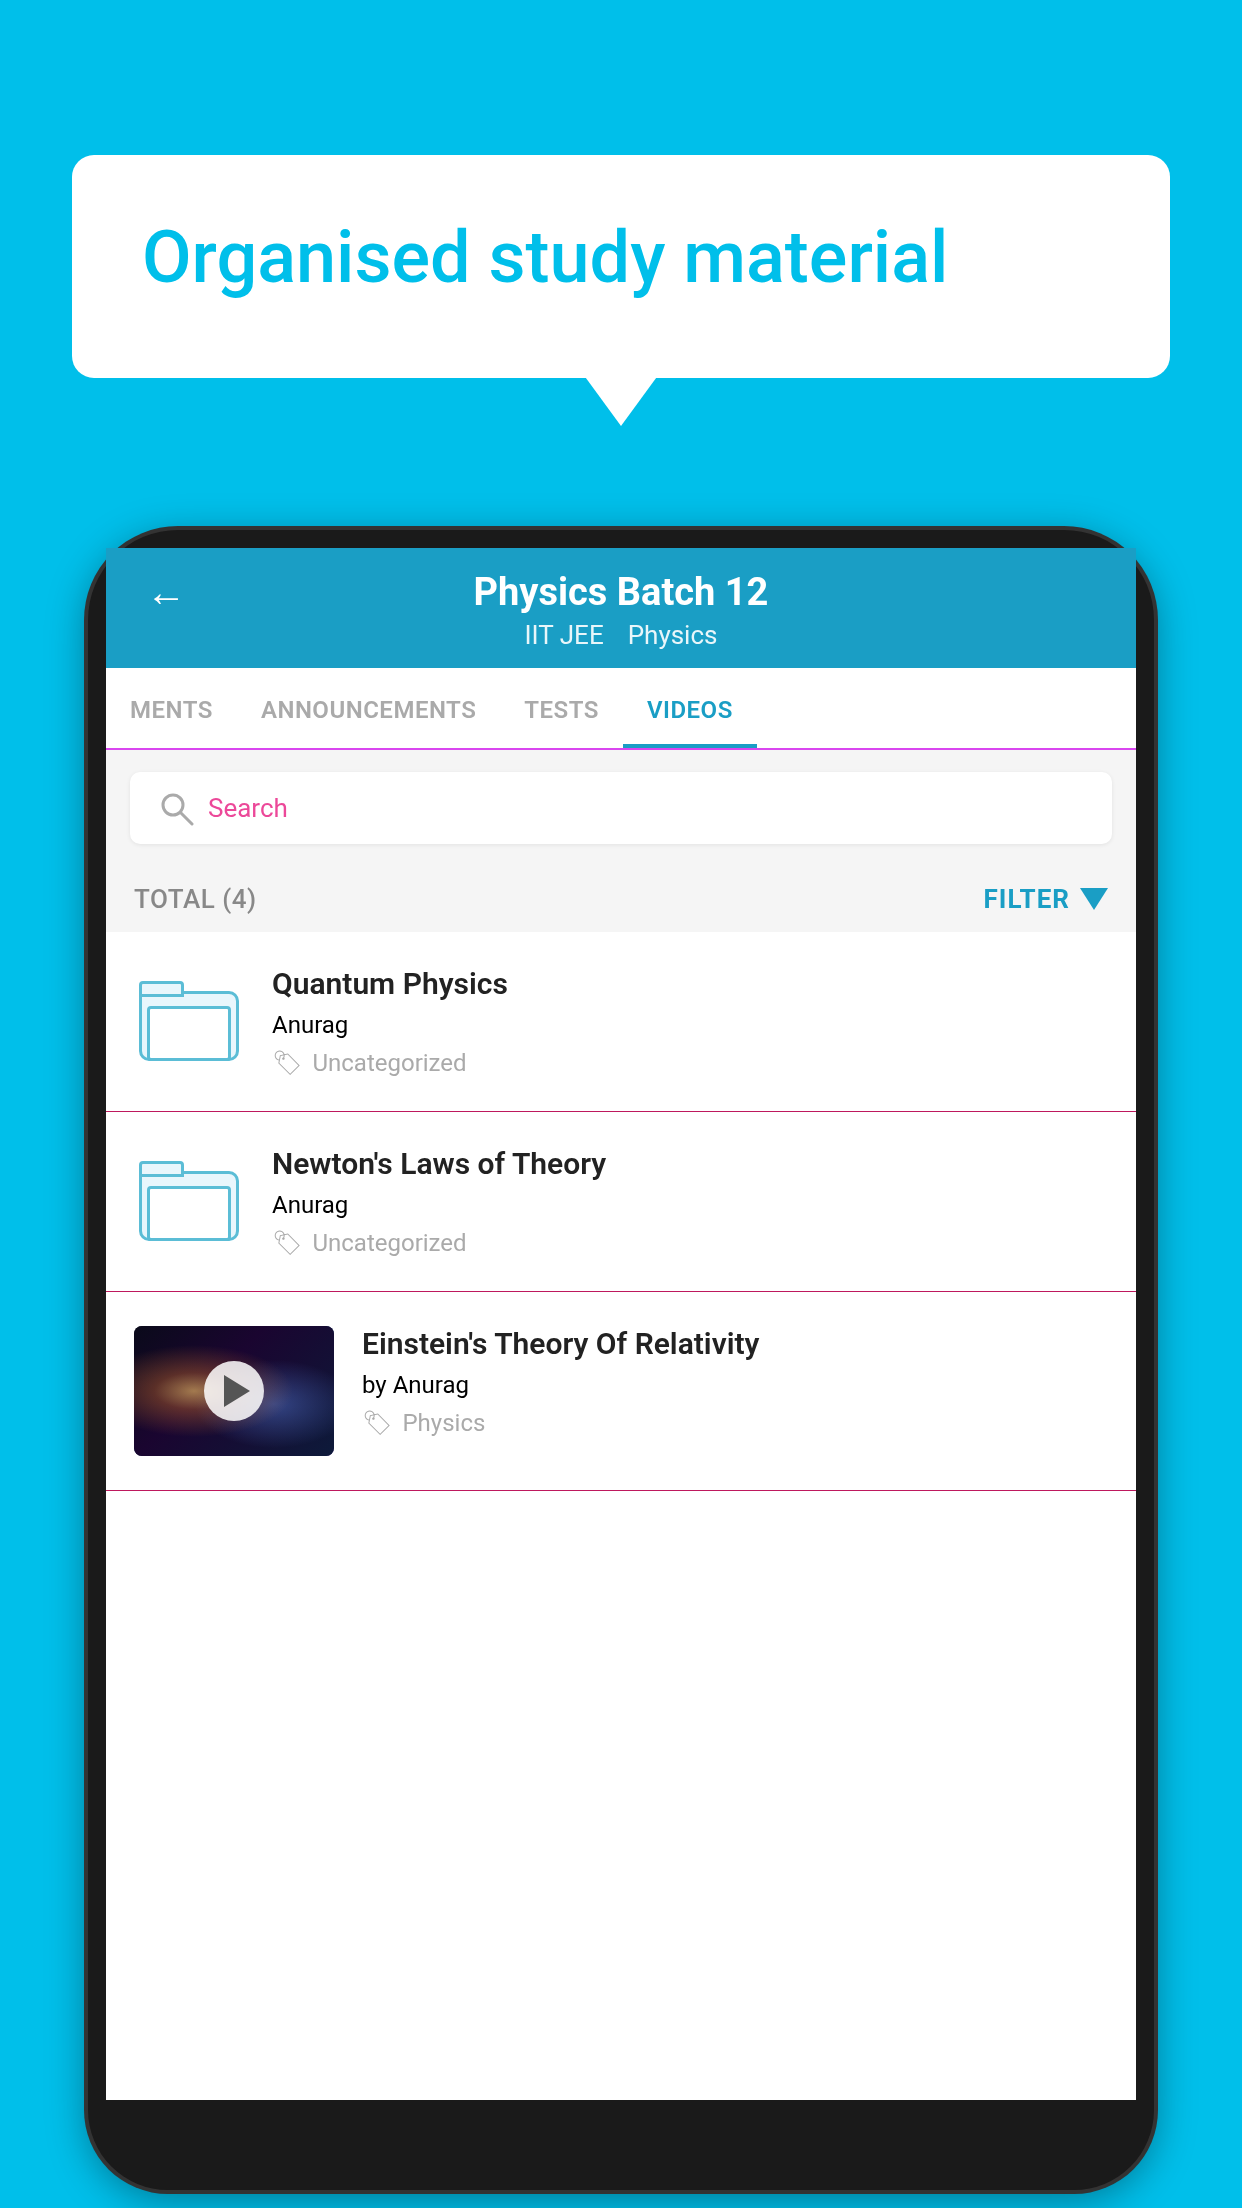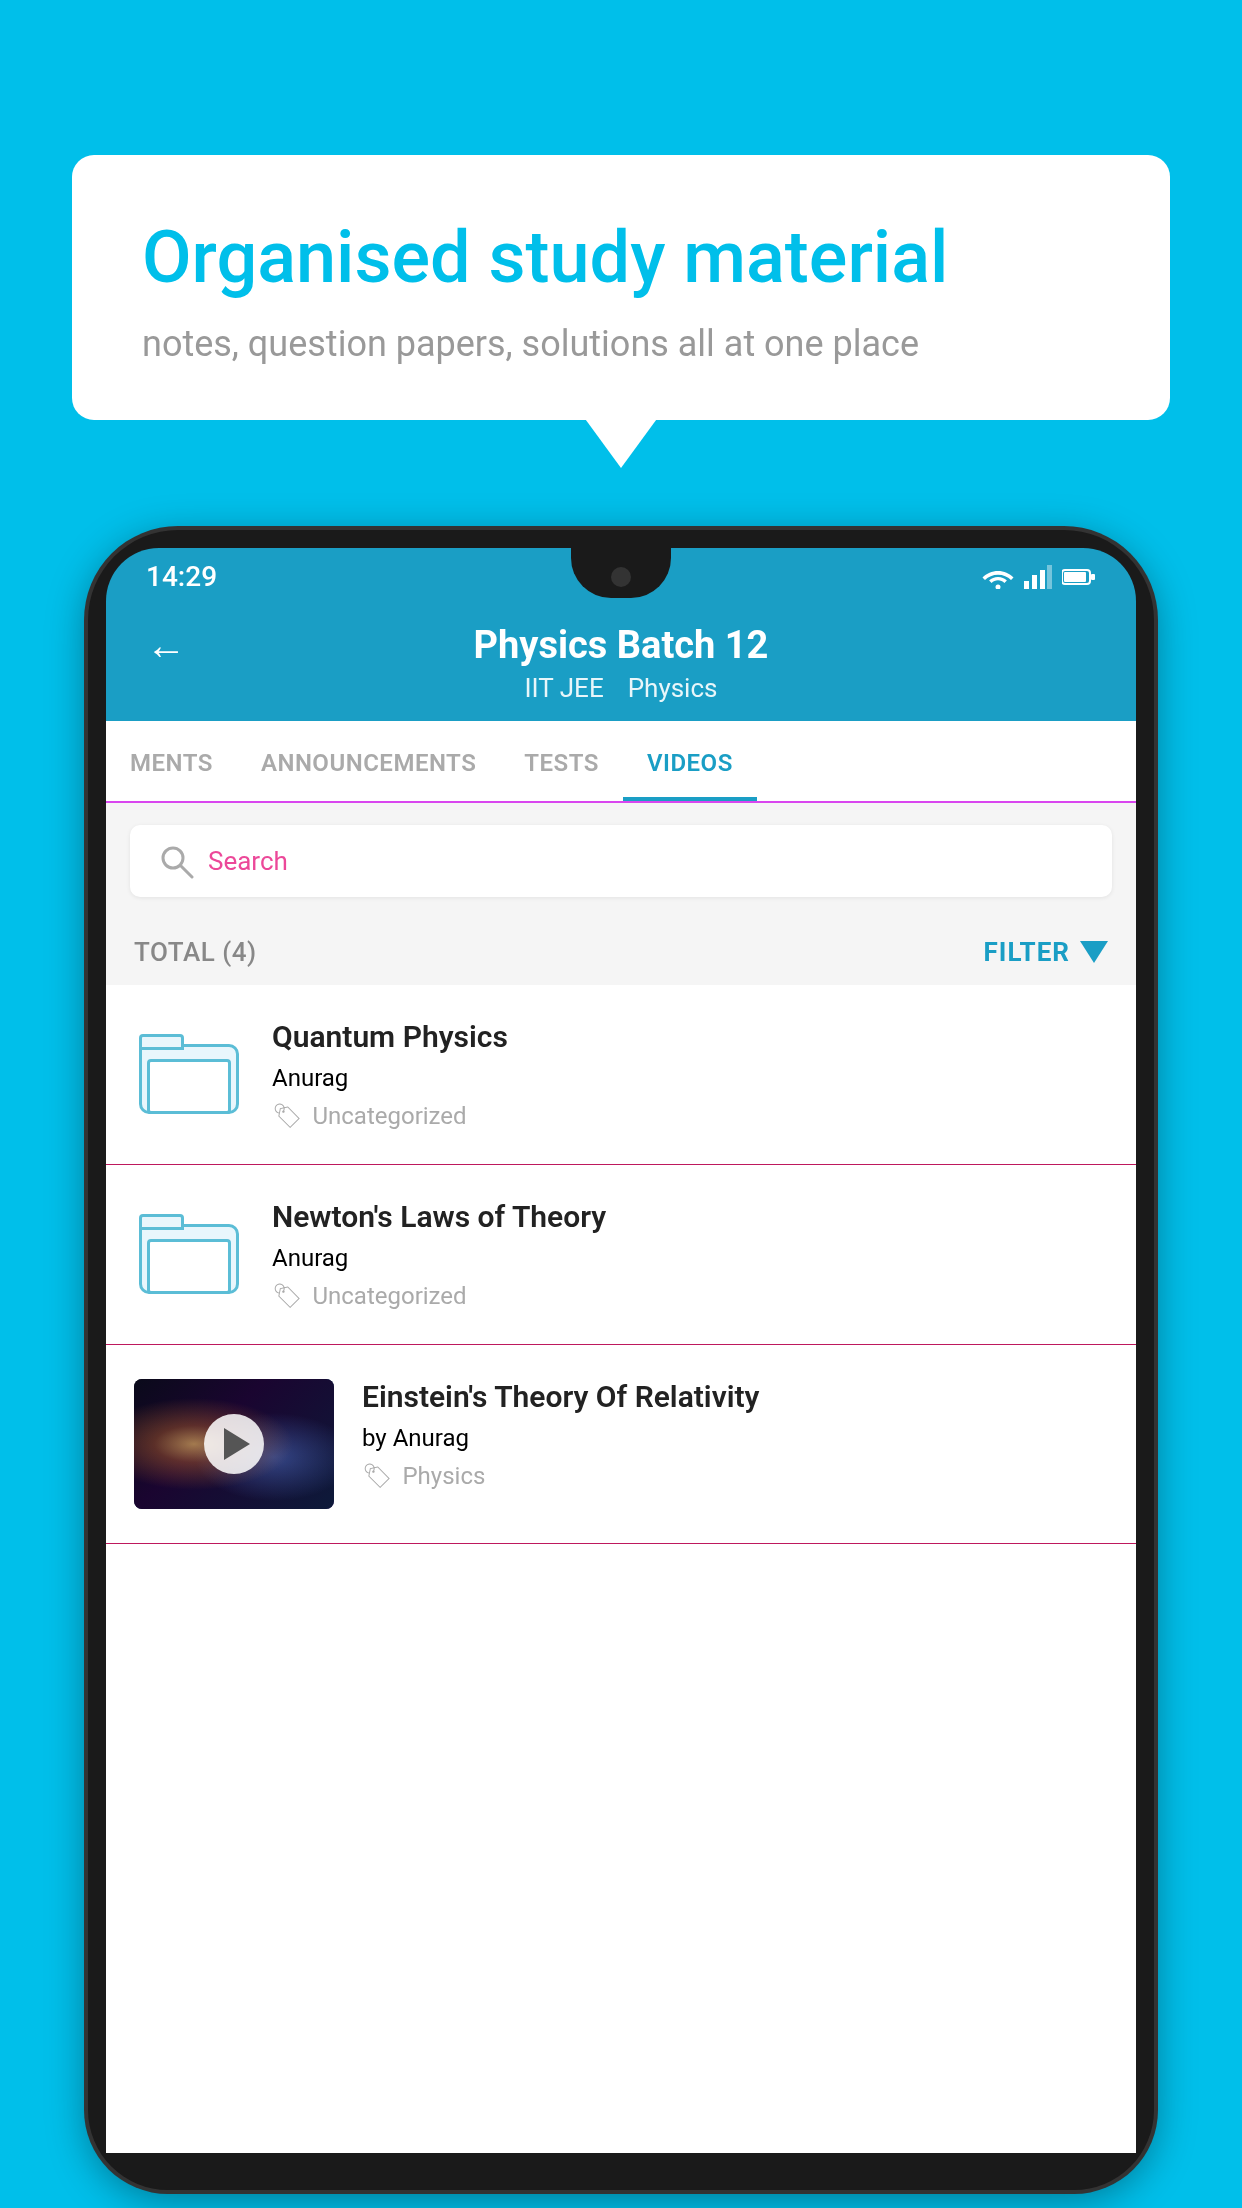--- a/index.html
+++ b/index.html
@@ -396,54 +396,26 @@
       margin-left: 5px;
     }
 
   </style>
 </head>
 <body>
 
 <div class="speech-bubble-wrapper">
   <div class="speech-bubble">
     <div class="speech-bubble-title">Organised study material</div>
-    <div class="speech-bubble-sub">notes, question papers, solutions all at one place</div>
   </div>
 </div>
 
 <div class="phone-container">
   <div class="phone-frame">
 
-    <div class="phone-top-bar">
-      <span class="phone-time">14:29</span>
-      <div class="phone-notch">
-        <div class="camera-dot"></div>
-      </div>
-      <div class="status-icons">
-
-        <svg width="32" height="24" viewBox="0 0 32 24" fill="white">
-          <path d="M16 6C10 6 4.5 8.5 0.5 12.5L3 15C6.3 11.8 10.9 9.8 16 9.8s9.7 2 13 5.2l2.5-2.5C27.5 8.5 22 6 16 6z"></path>
-          <path d="M16 12c-3.5 0-6.6 1.4-8.9 3.6L9.6 18c1.7-1.7 4-2.7 6.4-2.7s4.7 1 6.4 2.7l2.5-2.4C22.6 13.4 19.5 12 16 12z"></path>
-          <circle cx="16" cy="22" r="2.5"></circle>
-        </svg>
-
-        <svg width="28" height="24" viewBox="0 0 28 24" fill="white">
-          <rect x="0" y="16" width="5" height="8"></rect>
-          <rect x="8" y="10" width="5" height="14"></rect>
-          <rect x="16" y="5" width="5" height="19"></rect>
-          <rect x="23" y="0" width="5" height="24" opacity="0.4"></rect>
-        </svg>
-
-        <svg width="34" height="20" viewBox="0 0 34 20" fill="white">
-          <rect x="0" y="3" width="28" height="14" rx="3" stroke="white" stroke-width="2" fill="none"></rect>
-          <rect x="2" y="5" width="22" height="10" rx="1" fill="white"></rect>
-          <rect x="29" y="7" width="4" height="6" rx="1" fill="white"></rect>
-        </svg>
-      </div>
-    </div>
 
     <div class="phone-screen">
 
       <div class="app-header">
         <div class="header-top-row">
           <span class="back-arrow">←</span>
           <span class="header-title">Physics Batch 12</span>
         </div>
         <div class="header-subtitle">
           <span class="header-tag">IIT JEE</span>

